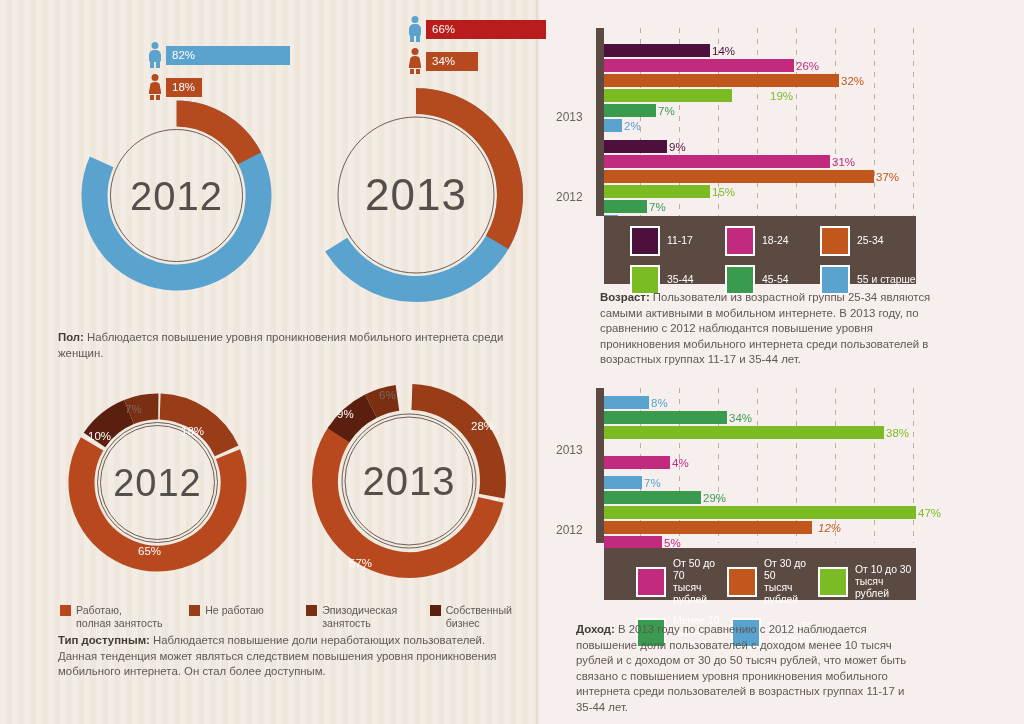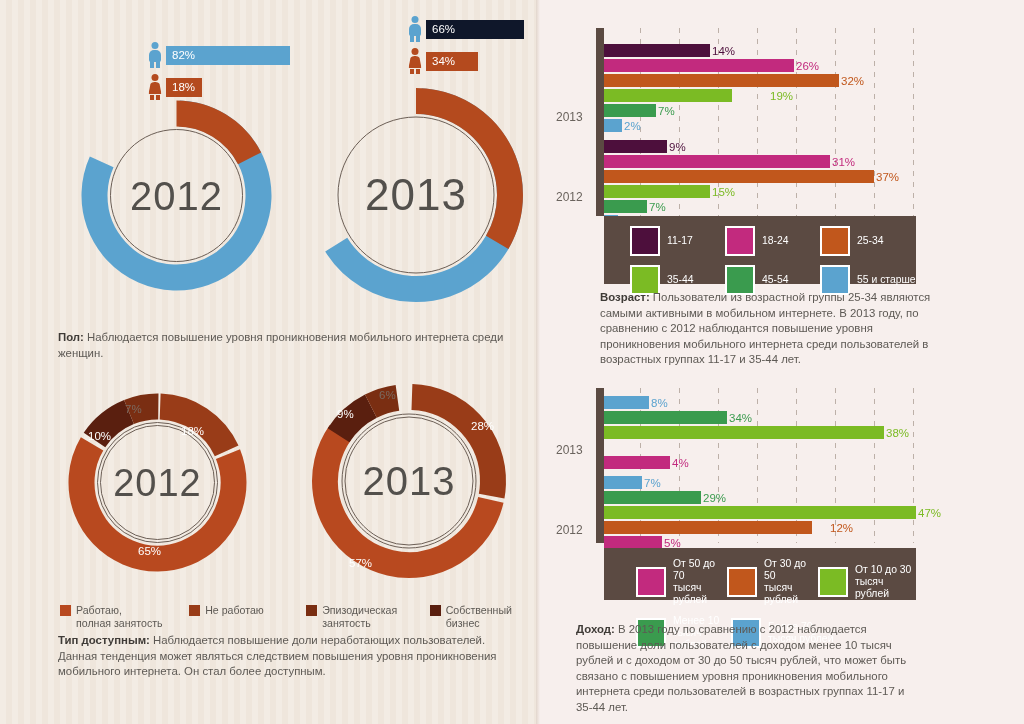--- a/index.html
+++ b/index.html
@@ -110,21 +110,21 @@
   </div>
 
   <div class="genderbars" style="left:408px;top:16px;">
     <div class="gbar-row">
       <div class="icon-person male">
         <div class="head" style="background:#5ba3cf"></div>
         <div class="body" style="background:#5ba3cf"></div>
         <div class="leg l" style="background:#5ba3cf"></div>
         <div class="leg r" style="background:#5ba3cf"></div>
       </div>
-      <div class="gbar" style="background:#0f172a;width:98px;">
+      <div class="gbar" style="background:#b91c1c;width:120px;">
         <span>66%</span>
       </div>
     </div>
     <div class="gbar-row">
       <div class="icon-person female">
         <div class="head" style="background:#b44a1e"></div>
         <div class="body" style="background:#b44a1e"></div>
         <div class="leg l" style="background:#b44a1e;height:5px;top:21px"></div>
         <div class="leg r" style="background:#b44a1e;height:5px;top:21px"></div>
       </div>
@@ -353,21 +353,21 @@
     <div class="bar-row" style="top:103px;height:13px;">
       <div class="bar" style="width:97px;background:#3a9b4e"></div>
       <span class="bar-val" style="color:#3a9b4e;margin-left:2px;">29%</span>
     </div>
     <div class="bar-row" style="top:118px;height:13px;">
       <div class="bar" style="width:312px;background:#7bbb24"></div>
       <span class="bar-val" style="color:#7bbb24;margin-left:2px;">47%</span>
     </div>
     <div class="bar-row" style="top:133px;height:13px;">
       <div class="bar" style="width:208px;background:#c1571c"></div>
-      <span class="bar-val" style="color:#c1571c;margin-left:18px;">12%</span>
+      <span class="bar-val" style="color:#c1571c;margin-left:6px;font-style:italic;">12%</span>
     </div>
     <div class="bar-row" style="top:148px;height:13px;">
       <div class="bar" style="width:58px;background:#c22a7e"></div>
       <span class="bar-val" style="color:#c22a7e;margin-left:2px;">5%</span>
     </div>
   </div>
   <div class="year-tick" style="left:556px;top:443px;">2013</div>
   <div class="year-tick" style="left:556px;top:523px;">2012</div>
 
   <div class="legend-box" style="left:604px;top:548px;width:312px;height:52px;padding-left:32px;">

